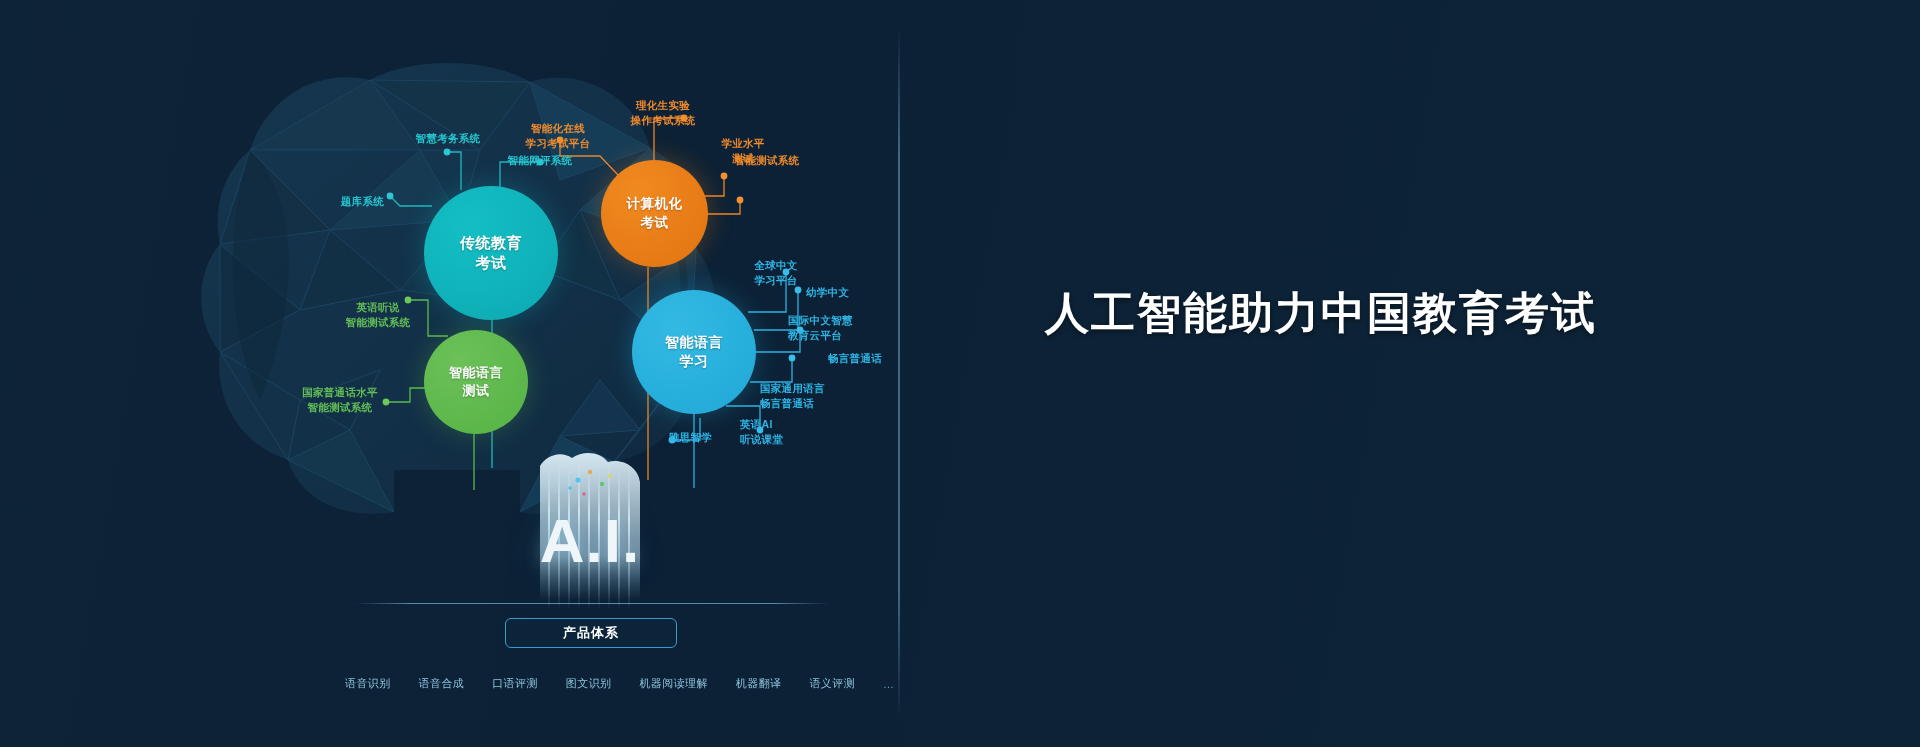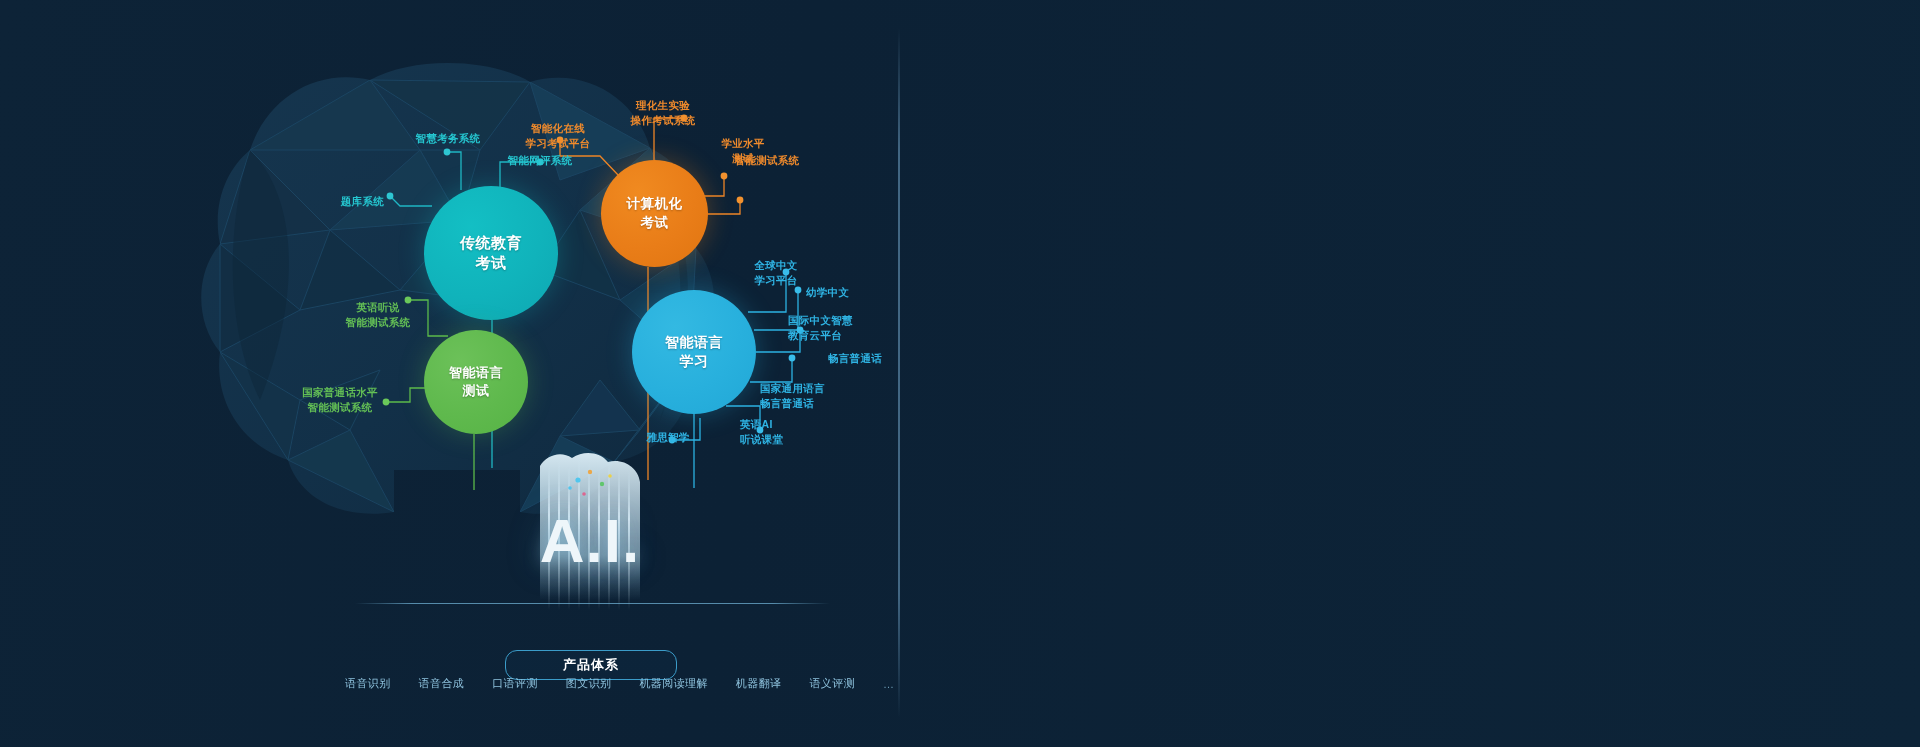--- a/index.html
+++ b/index.html
@@ -100,26 +100,25 @@
   #baseline {
     position: absolute; left: 355px; top: 603px; width: 475px; height: 1px;
     background: linear-gradient(90deg, rgba(80,150,190,.0) 0%, rgba(110,175,210,.75) 12%, rgba(110,175,210,.75) 88%, rgba(80,150,190,0) 100%);
   }
 
   
   #product-pill {
     position: absolute; left: 505px; top: 618px;
     width: 172px; height: 30px;
     border: 1.4px solid #3b9cc9;
-    border-radius: 12px;
+    border-radius: 6px;
     display: flex; align-items: center; justify-content: center;
     color: #ffffff; font-size: 13px; font-weight: bold;
     letter-spacing: 1px;
     background: rgba(14,44,68,.35);
-    margin-top: 32px;
   }
 
   
   #capabilities {
     position: absolute; left: 345px; top: 676px;
     width: 490px;
     display: flex; align-items: center; justify-content: space-between; gap: 28px;
   }
   #capabilities .cap {
     color: #8fc3de;
@@ -345,21 +344,21 @@
     <div class="leaf blue c" style="left:730px; top:258px; width:92px;">全球中文
 学习平台</div>
     <div class="leaf blue l" style="left:806px; top:285px; width:92px;">幼学中文</div>
     <div class="leaf blue l" style="left:788px; top:313px; width:110px;">国际中文智慧
 教育云平台</div>
     <div class="leaf blue l" style="left:828px; top:351px; width:100px;">畅言普通话</div>
     <div class="leaf blue l" style="left:760px; top:381px; width:110px;">国家通用语言
 畅言普通话</div>
     <div class="leaf blue l" style="left:740px; top:417px; width:80px;">英语AI
 听说课堂</div>
-    <div class="leaf blue c" style="left:624px; top:430px; width:88px;">雅思智学</div>
+    <div class="leaf blue c" style="left:624px; top:430px; width:88px;text-align:right;">雅思智学</div>
 
     <div class="leaf green c" style="left:336px; top:300px; width:84px;">英语听说
 智能测试系统</div>
     <div class="leaf green c" style="left:288px; top:385px; width:104px;">国家普通话水平
 智能测试系统</div>
 
     <div id="product-pill">产品体系</div>
 
     <div id="capabilities">
       <span class="cap">语音识别</span>
@@ -369,15 +368,16 @@
       <span class="cap">机器阅读理解</span>
       <span class="cap">机器翻译</span>
       <span class="cap">语义评测</span>
       <span class="cap ellipsis">…</span>
     </div>
 
     <div id="divider"></div>
   </div>
 
   <div id="copy">
+    <div id="headline">人工智能助力中国教育考试</div>
   </div>
 
 </div>
 
 </body></html>

